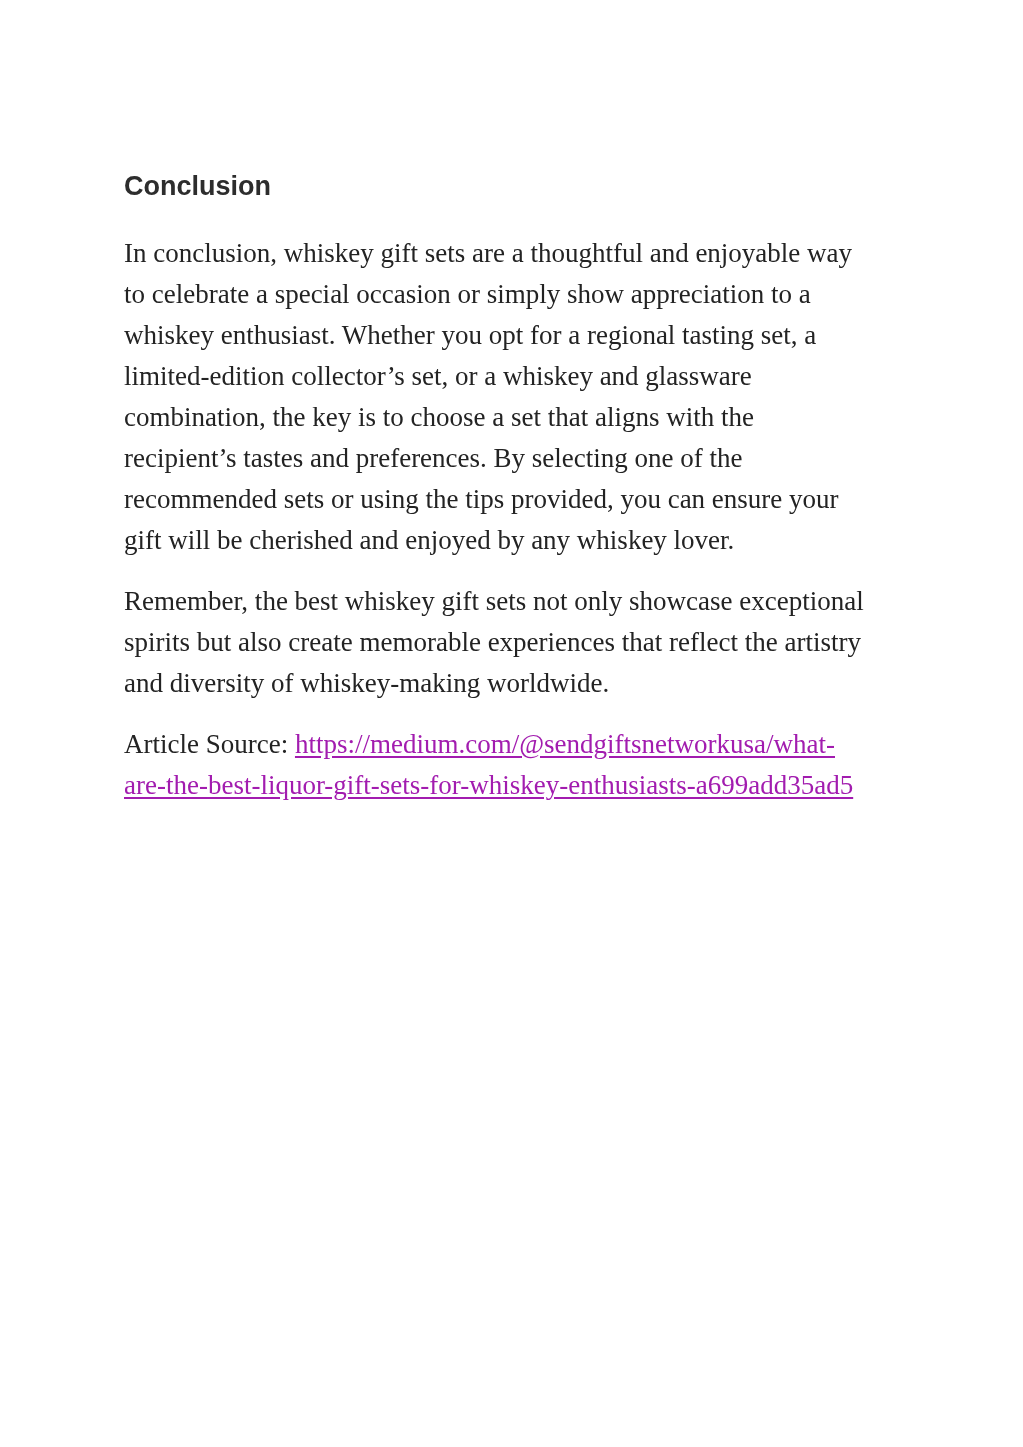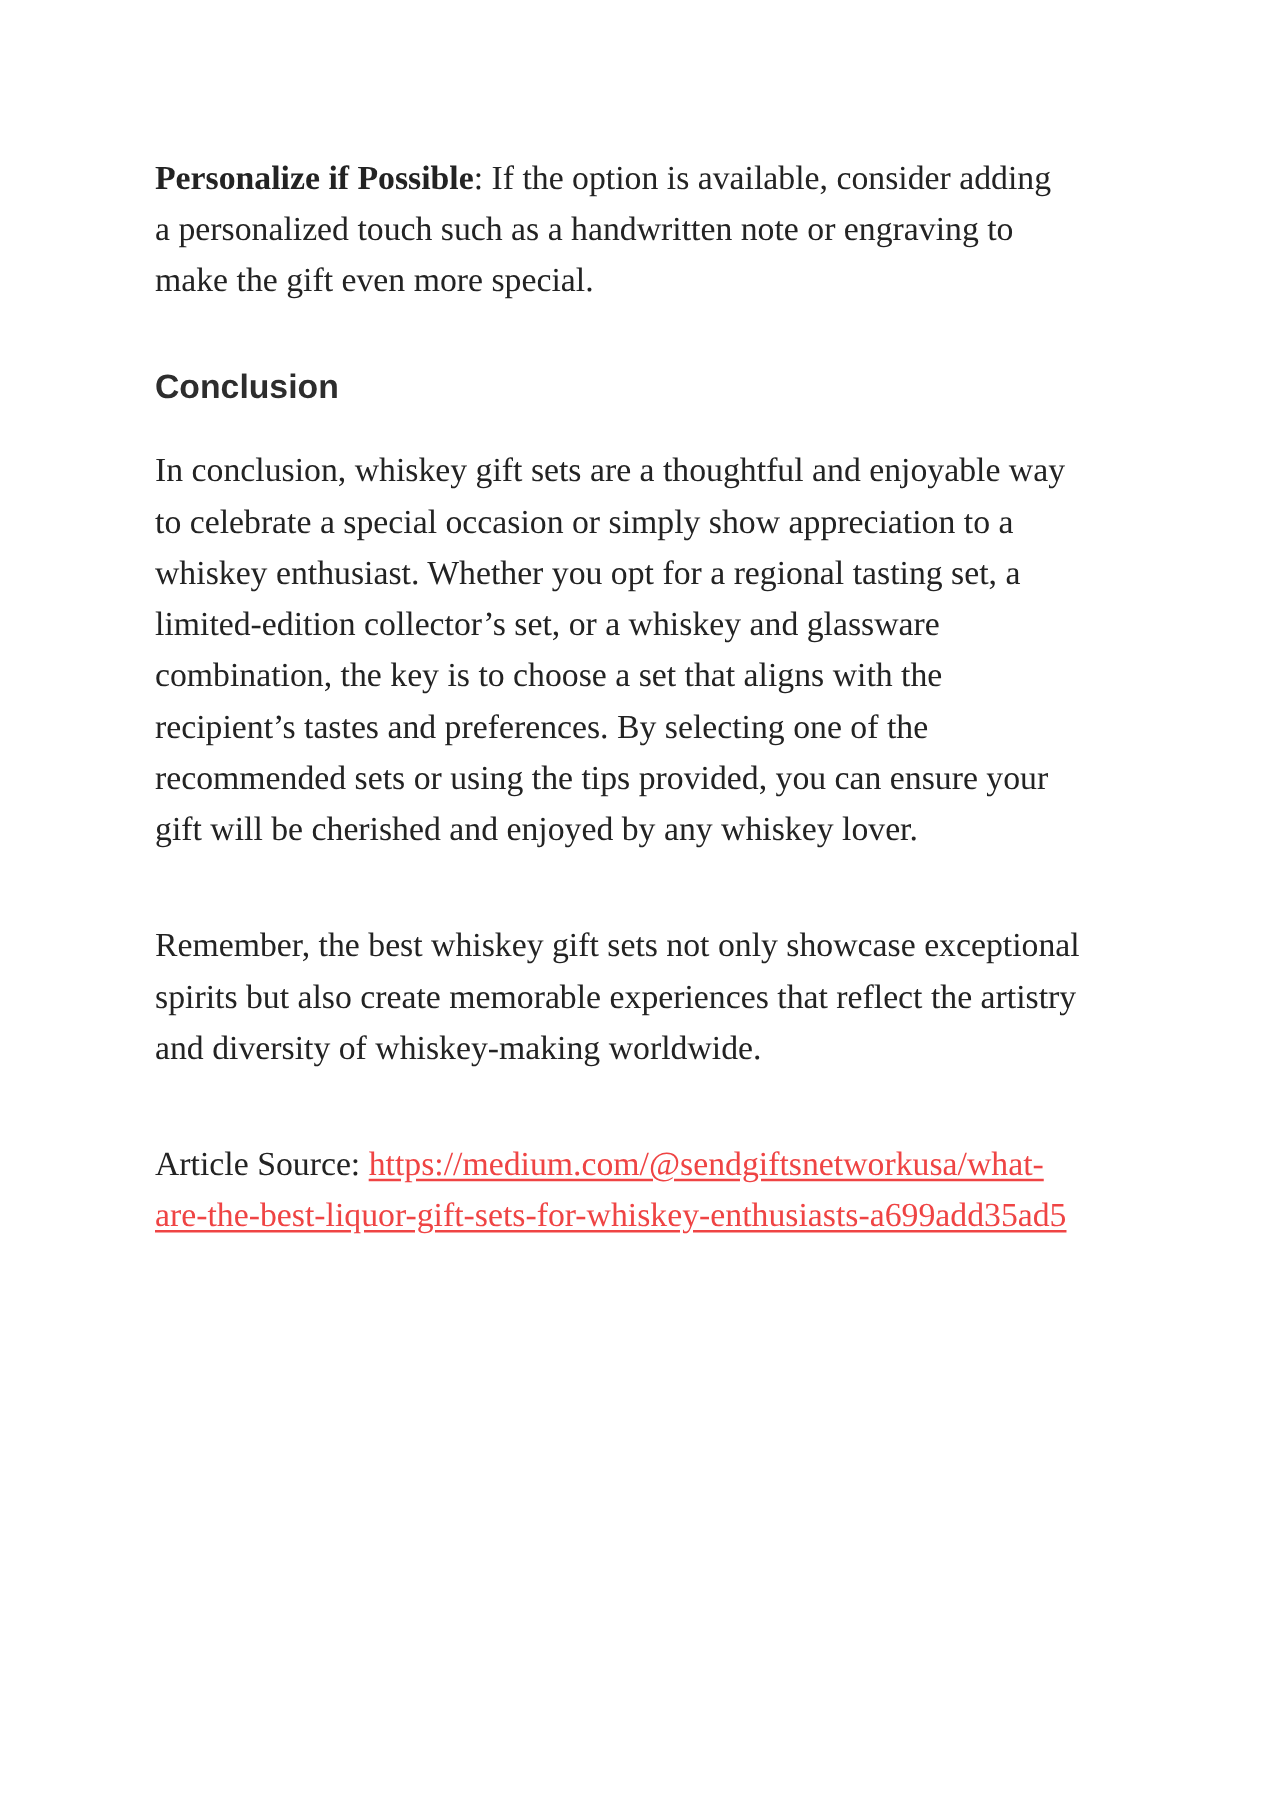--- a/index.html
+++ b/index.html
@@ -33,38 +33,35 @@
   }
   h2.doc-heading {
     font-family: "Liberation Sans", sans-serif;
     font-size: 27px;
     line-height: 38px;
     font-weight: 700;
     color: #2d2d2d;
     margin: 45px 0 28px 0;
   }
   .spaced {
-    margin-top: 52px;
+    margin-top: 20px;
   }
   a.source-link {
-    color: #ef4444;
+    color: #a21caf;
     text-decoration: underline;
     text-underline-offset: 3px;
     cursor: pointer;
     white-space: pre-line;
   }
 </style>
 </head>
 <body>
 
 <div class="page">
 
-  <p class="para"><strong>Personalize if Possible</strong><span>: If the option is available, consider adding
-a personalized touch such as a handwritten note or engraving to
-make the gift even more special.</span></p>
 
   <h2 class="doc-heading">Conclusion</h2>
 
   <p class="para">In conclusion, whiskey gift sets are a thoughtful and enjoyable way
 to celebrate a special occasion or simply show appreciation to a
 whiskey enthusiast. Whether you opt for a regional tasting set, a
 limited-edition collector’s set, or a whiskey and glassware
 combination, the key is to choose a set that aligns with the
 recipient’s tastes and preferences. By selecting one of the
 recommended sets or using the tips provided, you can ensure your

